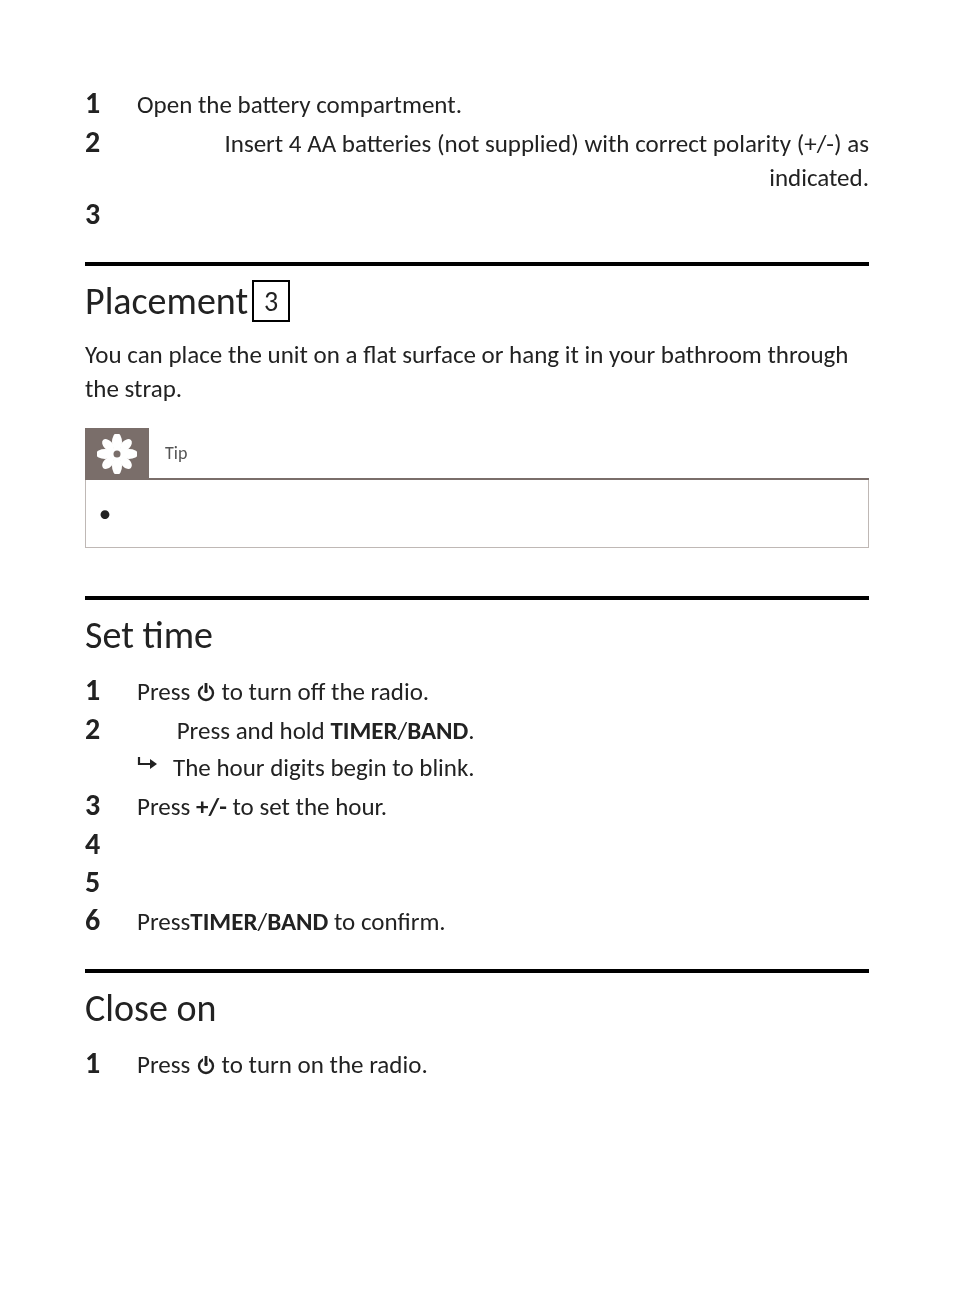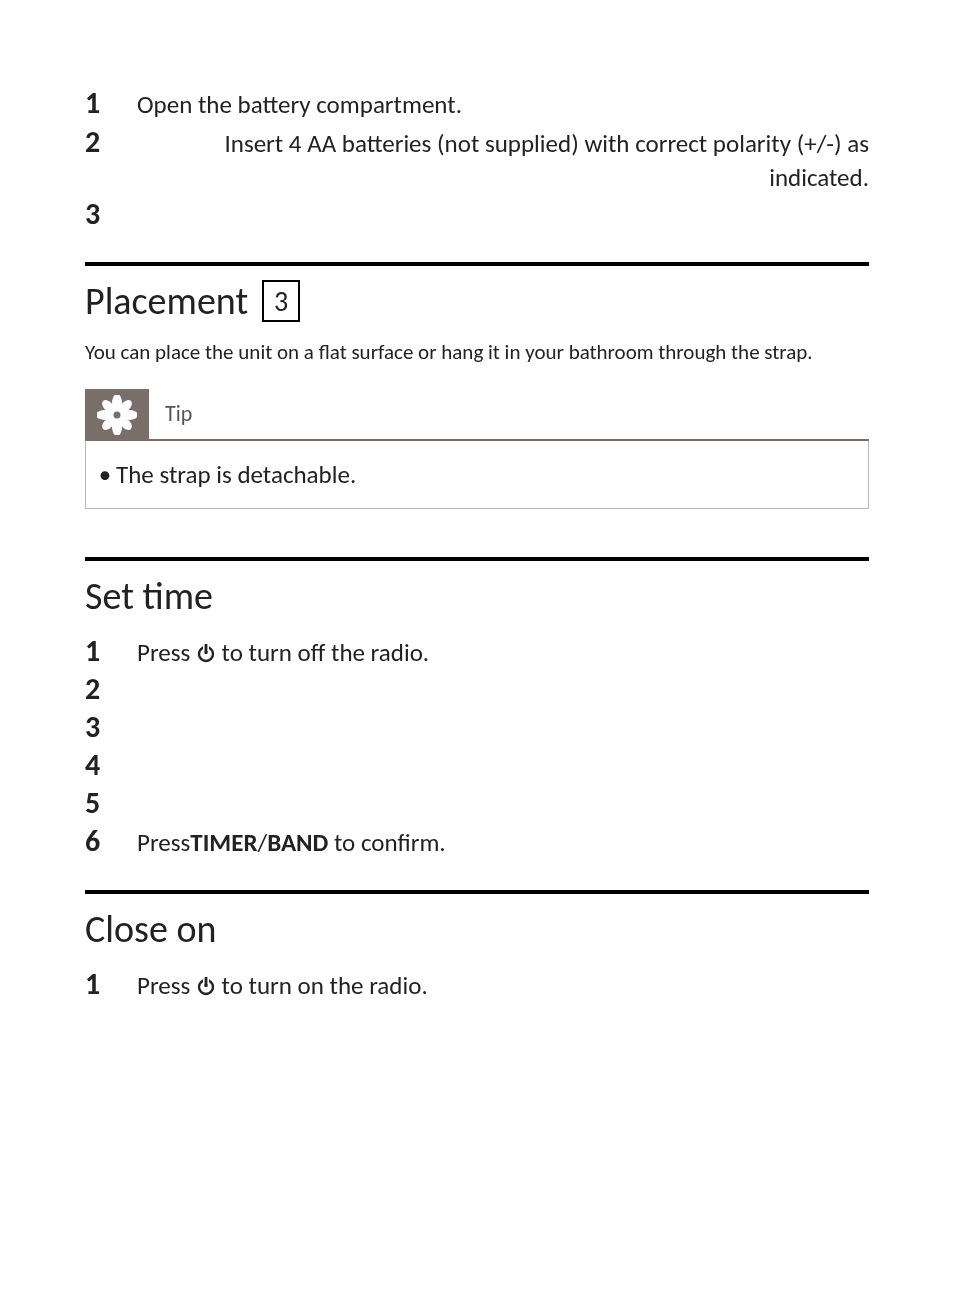--- a/index.html
+++ b/index.html
@@ -13,29 +13,29 @@
   }
   .num-list { }
   .num-item { display: flex; align-items: baseline; margin-bottom: 2px; }
   .num { font-size: 30px; font-weight: 600; width: 52px; flex-shrink:0; line-height:1.2;}
   .num-body { font-size: 25px; line-height: 1.35; text-align: right; }
   .sub-bullet { display: flex; align-items: flex-start; margin-top: 4px; }
   .arrow-icon { width: 22px; flex-shrink:0; margin-right: 14px; margin-top:4px;}
   .arrow-icon svg { display:block; }
   .sub-text { font-size: 25px; }
   .section-rule { border: none; border-top: 4px solid #000; margin: 30px 0 12px 0; }
-  .section-title { font-size: 38px; font-weight: 400; display:flex; align-items:center; gap:14px; margin-bottom:14px;text-align:center;}
+  .section-title { font-size: 38px; font-weight: 400; display:flex; align-items:center; gap:4px; margin-bottom:14px;text-align:center;}
   .section-title .boxnum { display:inline-flex; align-items:center; justify-content:center; width:38px; height:42px; border:2px solid #000; font-size:28px; font-weight:400;}
-  .body-para { font-size: 21px; line-height: 1.35; margin-bottom: 22px;}
+  .body-para { font-size: 25px; line-height: 1.35; margin-bottom: 22px;}
   .tip-block { margin-top: 4px; }
   .tip-header { display:flex; align-items:stretch; }
   .tip-icon-box { width:64px; height:52px; background:#7a6e6a; display:flex; align-items:center; justify-content:center; }
   .tip-icon-box svg { display:block; }
   .tip-label-box { flex:1; border-bottom:2px solid #7a6e6a; display:flex; align-items:center; padding-left:16px;}
-  .tip-label { font-size:22px; color:#555;}
+  .tip-label { font-size:18px; color:#555;}
   .tip-body { border:1px solid #bfb8b5; border-top:none; padding:18px 18px 18px 8px;}
   .tip-bullet { display:flex; align-items:baseline; font-size:25px;}
   .tip-bullet .dot { width:22px; text-align:center; flex-shrink:0;}
   .inline-power { display:inline-block; width:20px; height:20px; vertical-align:-2px;}
   .bold { font-weight:700; }
 </style>
 </head>
 <body>
 
 <div class="num-list">
@@ -78,21 +78,20 @@
         <circle cx="20" cy="20" r="3.5" fill="#7a6e6a"></circle>
       </svg>
     </div>
     <div class="tip-label-box">
       <span class="tip-label">Tip</span>
     </div>
   </div>
   <div class="tip-body">
     <div class="tip-bullet">
       <span class="dot">•</span>
-      <span>The strap is detachable.</span>
     </div>
   </div>
 </div>
 
 <hr class="section-rule" style="margin-top:48px;">
 
 <div class="section-title">
   <span>Set time</span>
 </div>
 <div class="num-list">
@@ -104,24 +103,39 @@
             <circle cx="10" cy="11" r="7" fill="none" stroke="#222" stroke-width="2.4"></circle>
             <rect x="8.6" y="1" width="2.8" height="10" fill="#222"></rect>
             <rect x="7" y="1" width="6" height="7" fill="#fff"></rect>
             <rect x="8.6" y="1" width="2.8" height="9" fill="#222"></rect>
           </svg></span><span> to turn off the radio.</span>
     </div>
   </div>
 
   <div class="num-item">
     <div class="num">2</div>
+    <div class="num-body">
+      <span>Press and hold </span><span class="bold">TIMER</span><span>/</span><span class="bold">BAND</span><span>.</span>
+      <div class="sub-bullet">
+        <span class="arrow-icon">
+          <svg viewBox="0 0 22 16">
+              <path d="M2 2 L2 9 L15 9" fill="none" stroke="#222" stroke-width="2.2"></path>
+              <path d="M13 4 L20 9 L13 14 Z" fill="#222"></path>
+            </svg>
+        </span>
+        <span class="sub-text">The hour digits begin to blink.</span>
+      </div>
+    </div>
   </div>
 
   <div class="num-item">
     <div class="num">3</div>
+    <div class="num-body">
+      <span>Press </span><span class="bold">+/-</span><span> to set the hour.</span>
+    </div>
   </div>
 
   <div class="num-item">
     <div class="num">4</div>
   </div>
 
   <div class="num-item">
     <div class="num">5</div>
   </div>
 

